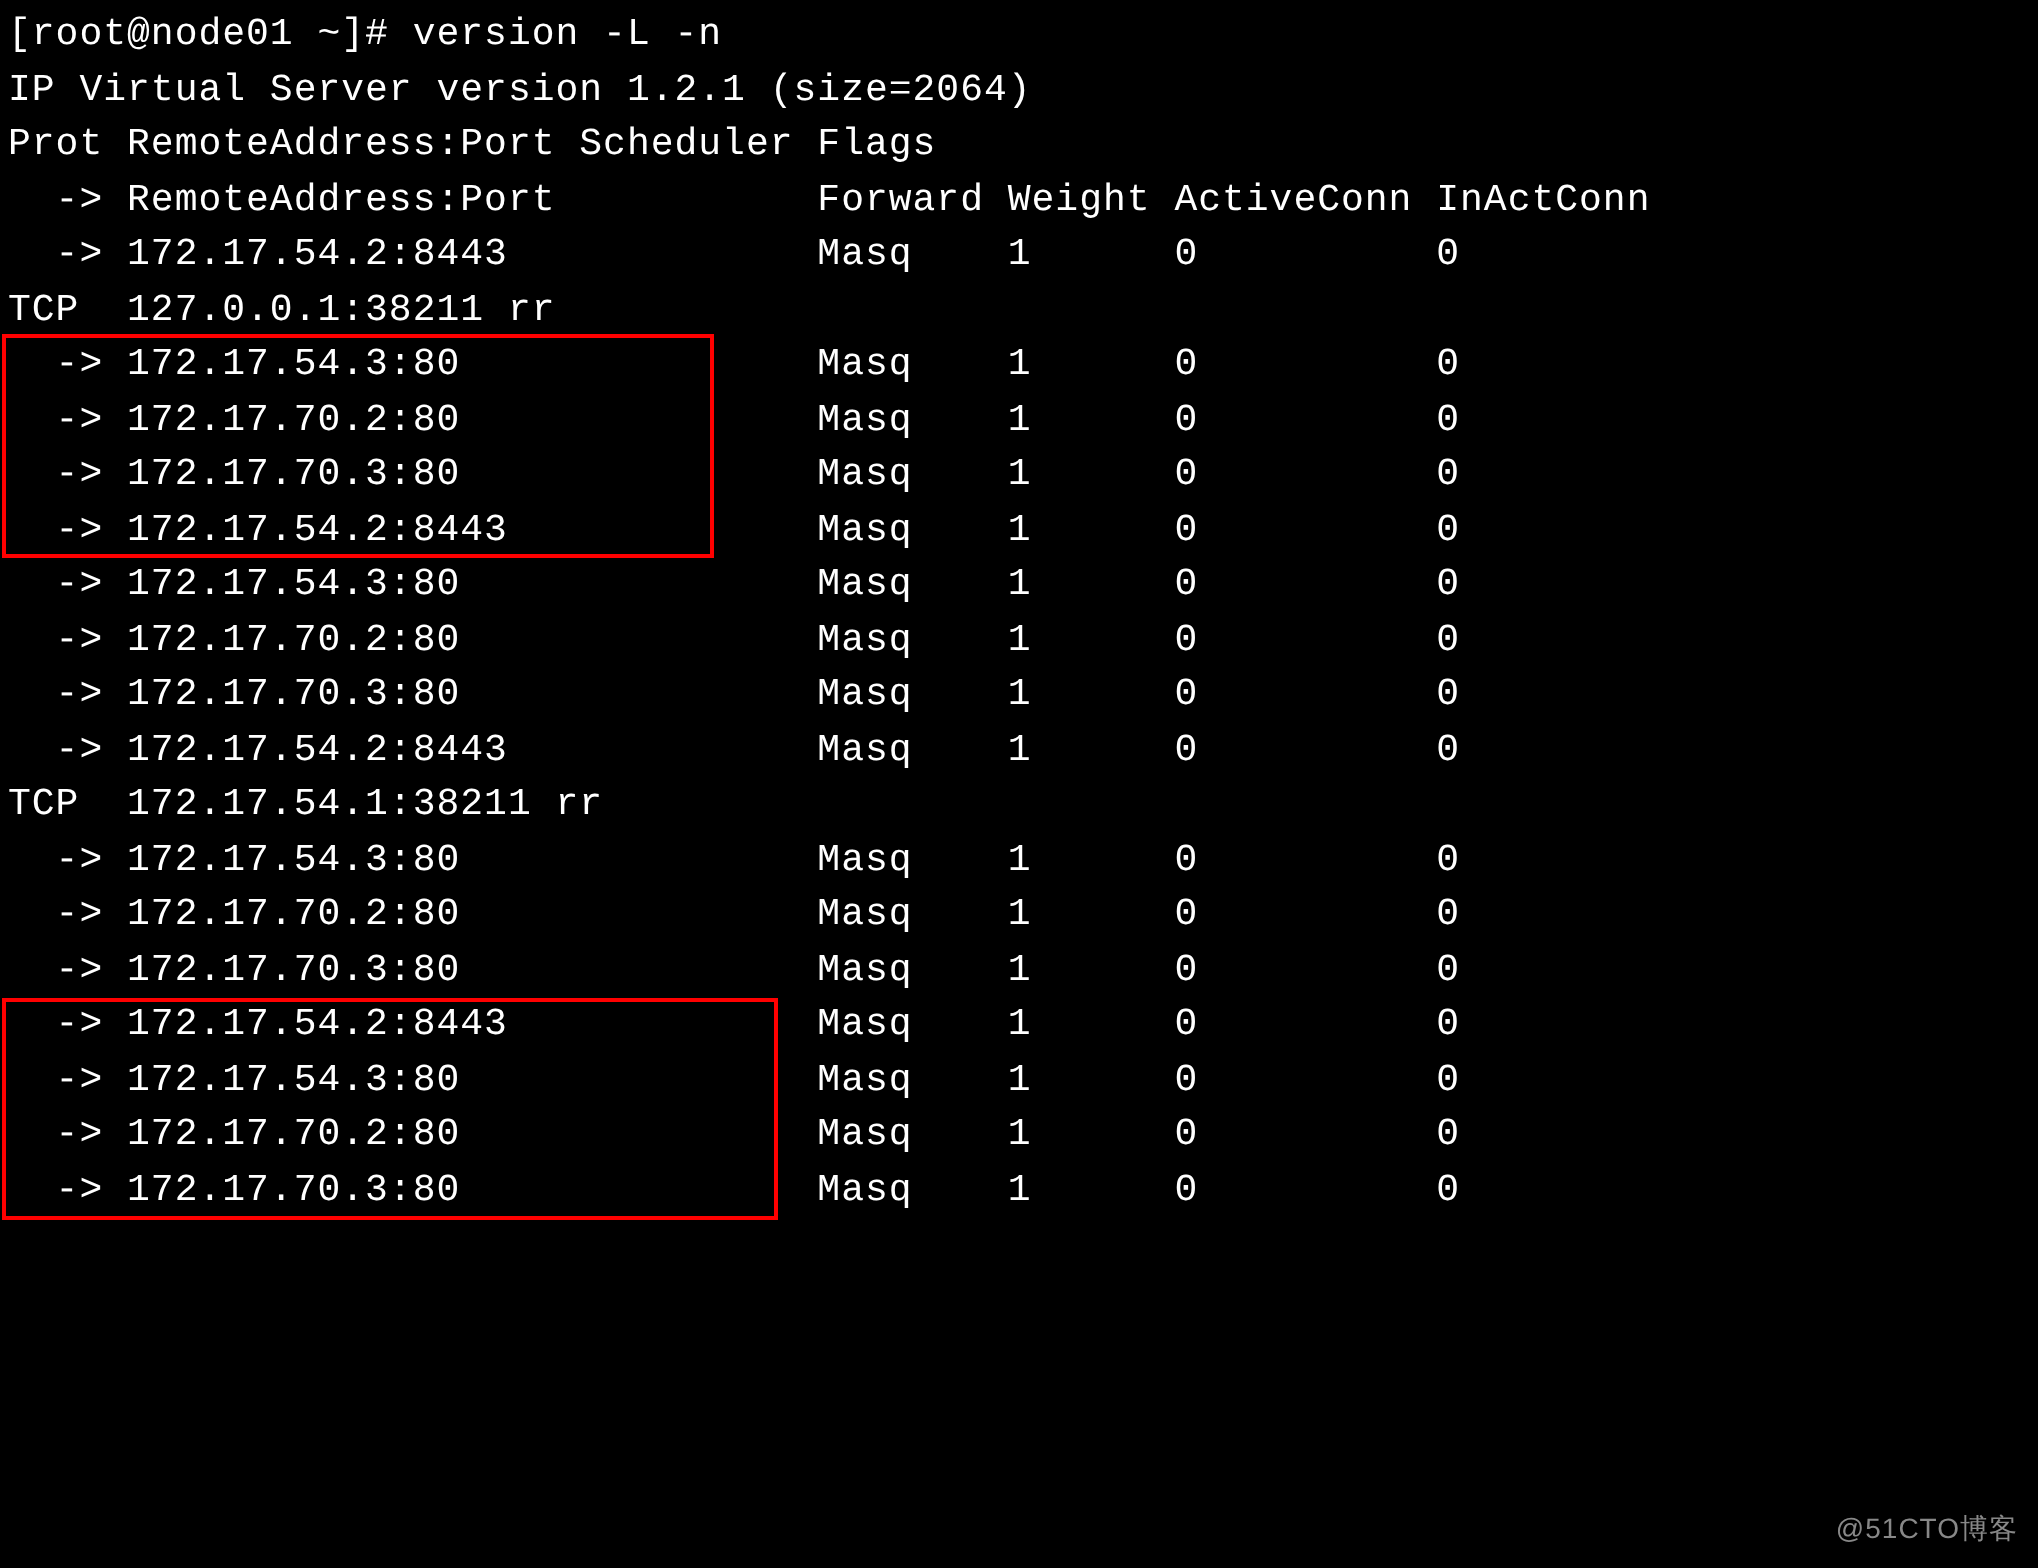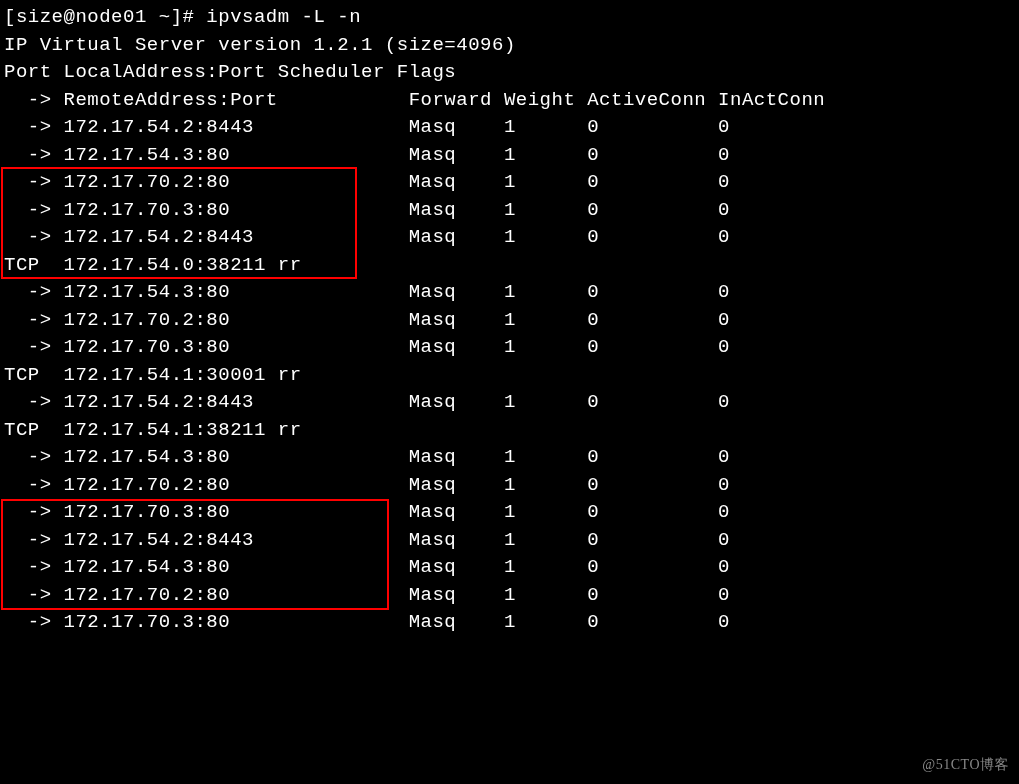--- a/index.html
+++ b/index.html
@@ -41,42 +41,41 @@
       top: 499px;
       width: 388px;
       height: 111px;
     }
     .watermark {
       position: absolute;
       bottom: 6px;
       right: 10px;
       color: #888888;
       font-size: 14px;
-      font-family: Liberation Serif, serif;
+      font-family: Liberation Sans, sans-serif;
     }
   </style>
 </head>
 <body>
 
-<div class="line">[size@node01 ~]# ipvsadm -L -n</div>
-<div class="line">IP Virtual Server version 1.2.1 (size=4096)</div>
-<div class="line">Port LocalAddress:Port Scheduler Flags</div>
+<div class="line">[root@node01 ~]# version -L -n</div>
+<div class="line">IP Virtual Server version 1.2.1 (size=2064)</div>
+<div class="line">Prot RemoteAddress:Port Scheduler Flags</div>
 <div class="line">  -&gt; RemoteAddress:Port           Forward Weight ActiveConn InActConn</div>
 
 <div id="services-container">
     <div class="line">  -&gt; 172.17.54.2:8443             Masq    1      0          0</div>
+    <div class="line">TCP  127.0.0.1:38211 rr</div>
     <div class="line">  -&gt; 172.17.54.3:80               Masq    1      0          0</div>
     <div class="line">  -&gt; 172.17.70.2:80               Masq    1      0          0</div>
     <div class="line">  -&gt; 172.17.70.3:80               Masq    1      0          0</div>
     <div class="line">  -&gt; 172.17.54.2:8443             Masq    1      0          0</div>
-    <div class="line">TCP  172.17.54.0:38211 rr</div>
     <div class="line">  -&gt; 172.17.54.3:80               Masq    1      0          0</div>
     <div class="line">  -&gt; 172.17.70.2:80               Masq    1      0          0</div>
     <div class="line">  -&gt; 172.17.70.3:80               Masq    1      0          0</div>
-    <div class="line">TCP  172.17.54.1:30001 rr</div>
     <div class="line">  -&gt; 172.17.54.2:8443             Masq    1      0          0</div>
     <div class="line">TCP  172.17.54.1:38211 rr</div>
     <div class="line">  -&gt; 172.17.54.3:80               Masq    1      0          0</div>
     <div class="line">  -&gt; 172.17.70.2:80               Masq    1      0          0</div>
     <div class="line">  -&gt; 172.17.70.3:80               Masq    1      0          0</div>
     <div class="line">  -&gt; 172.17.54.2:8443             Masq    1      0          0</div>
     <div class="line">  -&gt; 172.17.54.3:80               Masq    1      0          0</div>
     <div class="line">  -&gt; 172.17.70.2:80               Masq    1      0          0</div>
     <div class="line">  -&gt; 172.17.70.3:80               Masq    1      0          0</div>
   </div>

